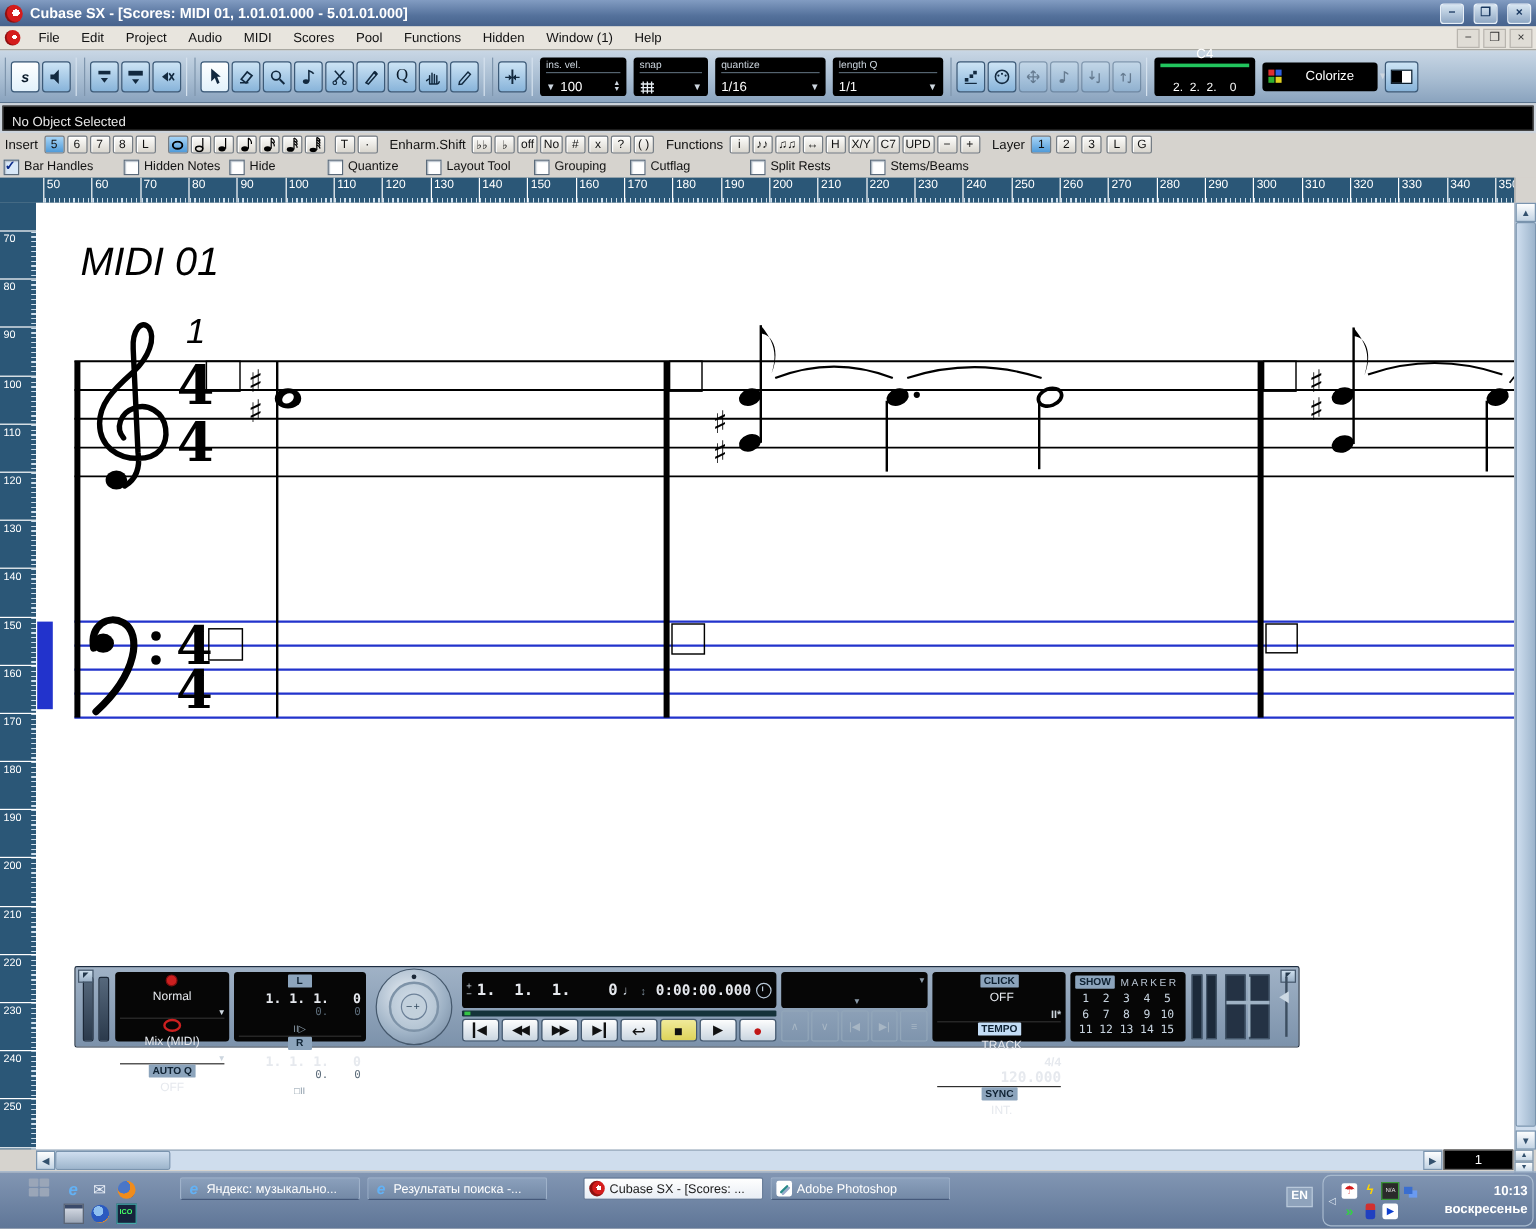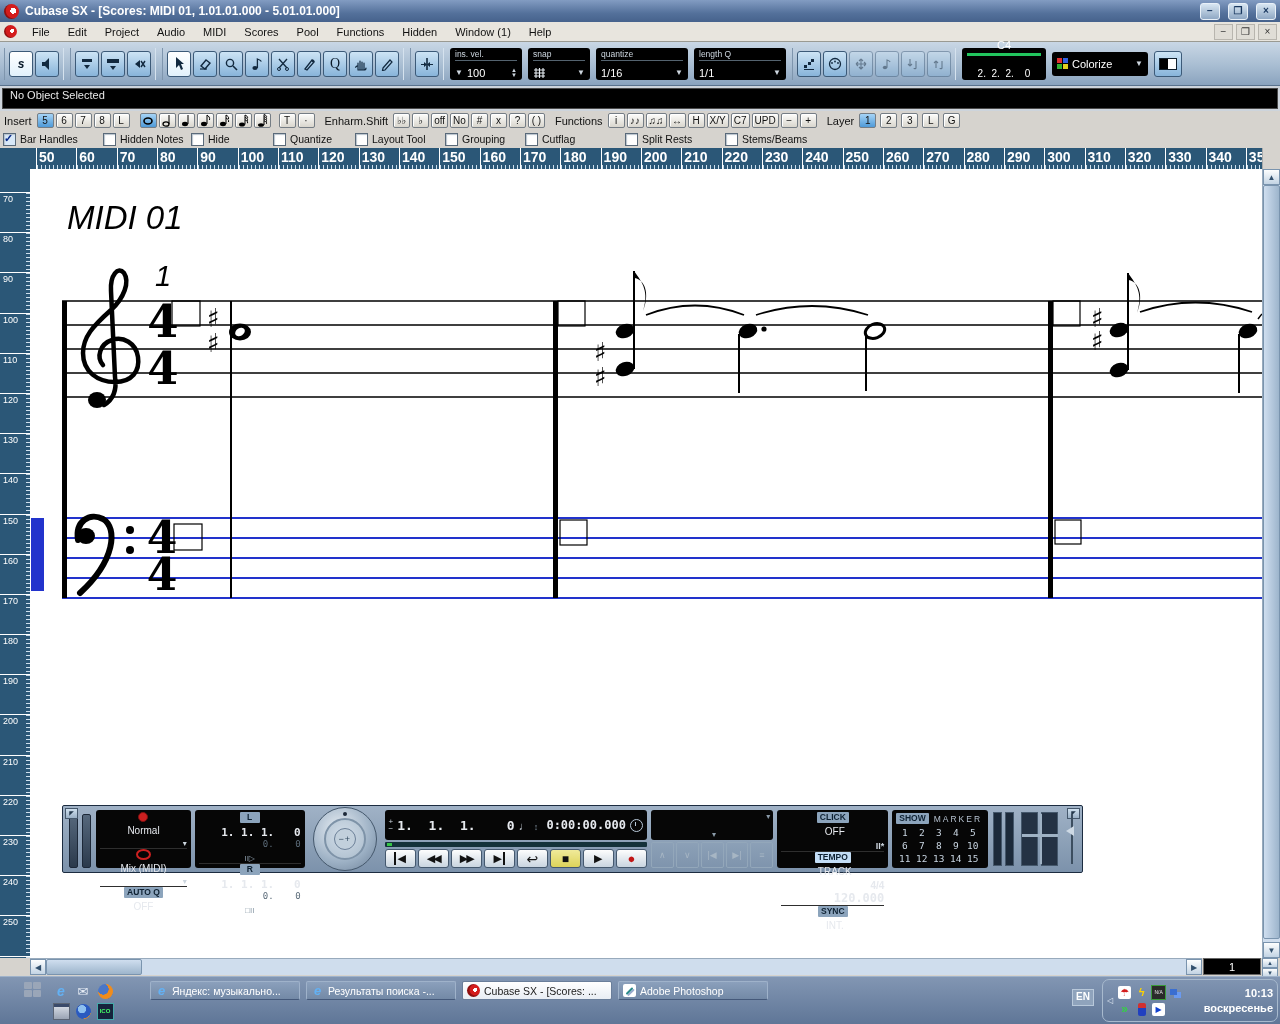--- a/index.html
+++ b/index.html
@@ -49,21 +49,21 @@
   .bval{font-size:11px;display:flex;align-items:center;gap:4px;}
   .caret{font-size:8px;color:#cdd6df;}
   .spin{display:flex;flex-direction:column;font-size:6px;line-height:5px;color:#cdd6df;margin-left:auto;}
   .csq{width:11px;height:11px;display:grid;grid-template-columns:5px 5px;grid-template-rows:5px 5px;gap:1px;}
   .csq i{display:block;}
   .bw-ic{width:16px;height:10px;border:1px solid #10202e;background:linear-gradient(90deg,#000 0 50%,#fff 50%);}
 
   
   #infobar{left:0;top:86px;width:1280px;height:25px;background:#cdd4dc;padding:2px;}
   #infobar .inner{background:#000;height:21px;border:1px solid #4a4a4a;color:#e8e8e8;
-    font-size:11px;display:flex;align-items:flex-start;padding-left:7px;box-sizing:border-box;}
+    font-size:11px;display:flex;align-items:flex-end;padding-left:7px;box-sizing:border-box;}
 
   
   #insertrow{left:0;top:111px;width:1104px;height:19px;background:#d6d3ce;
     display:flex;align-items:center;font-size:11px;gap:2px;padding-left:4px;color:#111;}
   .rowlab{margin:0 3px 0 8px;}
   .sbtn{min-width:17px;height:15px;border:1px solid #757d85;border-radius:2px;
     background:linear-gradient(#fdfdfb,#d9d6ce);box-shadow:inset 1px 1px 0 #fff;
     font-size:10px;display:flex;align-items:center;justify-content:center;
     padding:0 2px;color:#111;}
   .sbtn.active{background:linear-gradient(#a6d4f6,#4f9ad8);box-shadow:none;}
@@ -79,22 +79,22 @@
   .cbbox{width:11px;height:11px;background:#fff;border:1px solid #5a6a7a;
     box-shadow:inset 1px 1px 1px #b8c2cc;position:relative;flex:0 0 auto;}
   .cb.checked .cbbox{background:#d8e8f8;}
   .cb.checked .cbbox::after{content:"✓";position:absolute;left:0px;top:-2px;
     color:#0a2a8a;font-size:11px;font-weight:bold;}
 
   
   #hruler{left:0;top:148px;width:1262px;height:21px;background:#2b5777;display:flex;
     overflow:hidden;color:#fff;}
   #hruler::before{content:"";flex:0 0 36px;}
-  .htick{flex:0 0 40.33px;border-left:1px solid #fff;font-size:14px;padding:1px 0 0 2px;
-    box-sizing:border-box;position:relative;font-weight:bold;}
+  .htick{flex:0 0 40.33px;border-left:1px solid #fff;font-size:10px;padding:1px 0 0 2px;
+    box-sizing:border-box;position:relative;}
   .htick::after{content:"";position:absolute;left:0;right:0;bottom:0;height:4px;
     background:repeating-linear-gradient(to right,#cfe0ee 0 1px,transparent 1px 4.03px);}
   #rulercorner{left:1262px;top:148px;width:18px;height:21px;background:#d6d3ce;border-left:1px solid #aaa;}
   #vruler{left:0;top:169px;width:30px;height:789px;background:#2b5777;display:flex;
     flex-direction:column;overflow:hidden;color:#fff;}
   #vruler::before{content:"";flex:0 0 23px;}
   .vtick{flex:0 0 40.2px;border-top:1px solid #fff;font-size:9px;padding:1px 0 0 3px;
     box-sizing:border-box;position:relative;}
   .vtick::after{content:"";position:absolute;right:0;top:0;bottom:0;width:4px;
     background:repeating-linear-gradient(to bottom,#cfe0ee 0 1px,transparent 1px 4.02px);}
@@ -225,21 +225,21 @@
   .qi.calc{background:linear-gradient(#dfe4ec,#9aa4b4);border:1px solid #5a6474;
     box-shadow:inset 0 3px 0 #3a4a6a;}
   .qi.wmp{border-radius:50%;background:radial-gradient(circle at 40% 35%,#8ec0f0 0 30%,#2a5ac0 32% 70%,#e88a20 72%);}
   .qi.ico{background:#16233c;border:1px solid #4aa;color:#4f6;font-size:6px;
     display:flex;align-items:center;justify-content:center;font-weight:bold;}
   .tasks{display:flex;gap:6px;margin:4px 0 0 28px;}
   .task{width:150px;height:19px;background:linear-gradient(#8ba0bc,#7389a6);
     border:1px solid #9fb2ca;border-bottom-color:#45597a;border-radius:2px;
     display:flex;align-items:center;gap:4px;padding:0 4px;font-size:10.5px;
     white-space:nowrap;overflow:hidden;box-sizing:border-box;}
-  .task.active{background:linear-gradient(#ffffff,#e8edf4);color:#1a1a1a;border-color:#6a7e9a;}
+  .task.active{background:linear-gradient(#ffffff,#e8edf4);color:#1a1a1a;border-color:#6a7e9a;margin-left:24px;}
   .ticon{width:13px;height:13px;flex:0 0 auto;display:flex;align-items:center;justify-content:center;}
   [data-icon="ie"] .ticon::before{content:"e";color:#63b1f4;font-weight:bold;font-style:italic;font-size:13px;}
   .task.active[data-icon="cubase"] .ticon{border-radius:50%;
     background:radial-gradient(circle at 62% 45%, #fff 0 2px, #d41c1c 2px 5px, #8e0f0f 6px);}
   [data-icon="cubase"] .ticon{border-radius:50%;
     background:radial-gradient(circle at 62% 45%, #fff 0 2px, #d41c1c 2px 5px, #8e0f0f 6px);}
   [data-icon="photoshop"] .ticon{background:#fff;border-radius:2px;}
   [data-icon="photoshop"] .ticon::before{content:"";width:9px;height:2px;background:#2a8a8a;
     transform:rotate(-45deg);border-radius:1px;box-shadow:0 2px 0 #9ac;}
   #taskbar .spacer{flex:1;}
@@ -459,21 +459,21 @@
         <svg width="14" height="14" viewBox="0 0 14 14">
             <path d="M4 11V4m0 0L2 6m2-2l2 2" stroke="#12293f" stroke-width="1.1" fill="none"></path>
             <path d="M8 11c0 1 2 1 2 0V4" stroke="#12293f" stroke-width="1.1" fill="none"></path>
           </svg>
       </button>
     </div>
     <div class="bdisp" style="width:84px;justify-content:flex-end;gap:2px">
       <span style="font-size:11px;text-align:center">C4</span>
       <span class="pre" style="font-size:10px;text-align:center;border-top:3px solid #22c55e;padding-top:12px">2.  2.  2.    0</span>
     </div>
-    <div class="bdisp" style="width:96px;flex-direction:row;align-items:center;gap:4px;height:24px">
+    <div class="bdisp" style="width:96px;flex-direction:row;align-items:center;gap:20px;height:24px">
       <span class="csq">
         <i style="background:#e03030"></i>
           <i style="background:#3060e0"></i>
         <i style="background:#30b030"></i>
           <i style="background:#e0d020"></i>
       </span>
       <span style="font-size:11px">Colorize</span>
       <span class="caret" style="margin-left:auto">▼</span>
     </div>
     <button class="tbtn" style="width:28px">

